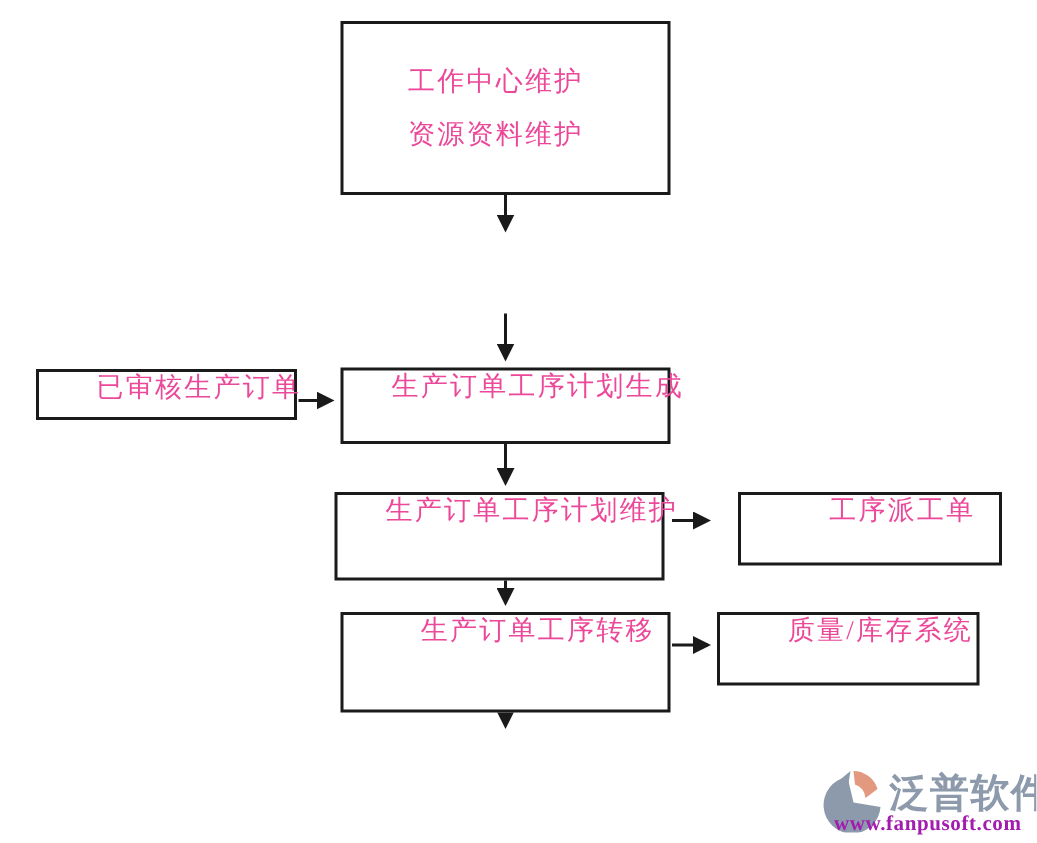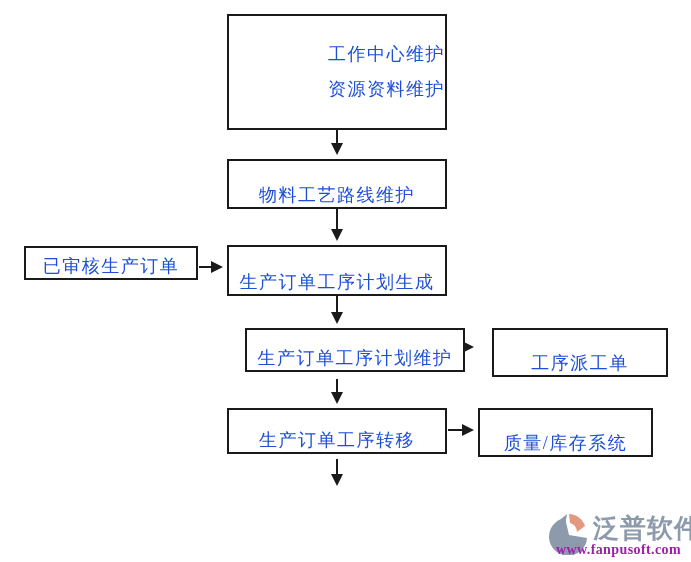--- a/index.html
+++ b/index.html
@@ -9,28 +9,29 @@
     background:#ffffff;
     font-family:"Liberation Serif","DejaVu Serif",serif;
     overflow:hidden;
   }
   .arrows{position:absolute;left:0;top:0;width:691px;height:562px;pointer-events:none;}
   .node{
     position:absolute;
     box-sizing:border-box;
     border:2px solid #1a1a1a;
     background:#ffffff;
-    color:#1d4ed8;
+    color:#ec4899;
     display:flex;
-    align-items:flex-end;
+    align-items:flex-start;
     justify-content:center;
     font-size:18px;
     letter-spacing:1.5px;
     text-align:center;
     line-height:1.2;
+    padding-left:43px;
   }
   .node.multi{
     flex-direction:column;
     justify-content:center;
     gap:13px;
   }
   .node .nline{white-space:nowrap;}
   .logo{position:absolute;left:546px;top:508px;width:145px;height:54px;text-align:center;}
   .logo-icon{position:absolute;left:2px;top:3px;width:44px;height:44px;}
   .logo-brand{
@@ -65,41 +66,38 @@
     <line x1="337" y1="379" x2="337" y2="402" stroke="#1a1a1a" stroke-width="2" marker-end="url(#ah)"></line>
     <line x1="448" y1="430" x2="472" y2="430" stroke="#1a1a1a" stroke-width="2" marker-end="url(#ah)"></line>
     <line x1="337" y1="459" x2="337" y2="484" stroke="#1a1a1a" stroke-width="2" marker-end="url(#ah)"></line>
   </svg>
 
   <div class="node multi" style="left:227px;top:14px;width:220px;height:116px">
     <div class="nline">工作中心维护</div>
     <div class="nline">资源资料维护</div>
   </div>
 
-  <div class="node" style="left:227px;top:159px;width:220px;height:50px">
-    <span class="nline">物料工艺路线维护</span>
-  </div>
 
   <div class="node" style="left:24px;top:246px;width:174px;height:34px">
     <span class="nline">已审核生产订单</span>
   </div>
 
   <div class="node" style="left:227px;top:245px;width:220px;height:51px">
     <span class="nline">生产订单工序计划生成</span>
   </div>
 
-  <div class="node" style="left:245px;top:328px;width:220px;height:44px">
+  <div class="node" style="left:223px;top:328px;width:220px;height:59px">
     <span class="nline">生产订单工序计划维护</span>
   </div>
 
   <div class="node" style="left:492px;top:328px;width:176px;height:49px">
     <span class="nline">工序派工单</span>
   </div>
 
-  <div class="node" style="left:227px;top:408px;width:220px;height:46px">
+  <div class="node" style="left:227px;top:408px;width:220px;height:67px">
     <span class="nline">生产订单工序转移</span>
   </div>
 
   <div class="node" style="left:478px;top:408px;width:175px;height:49px">
     <span class="nline">质量/库存系统</span>
   </div>
 
 
   <div class="logo">
     <svg class="logo-icon" viewBox="0 0 44 44">

